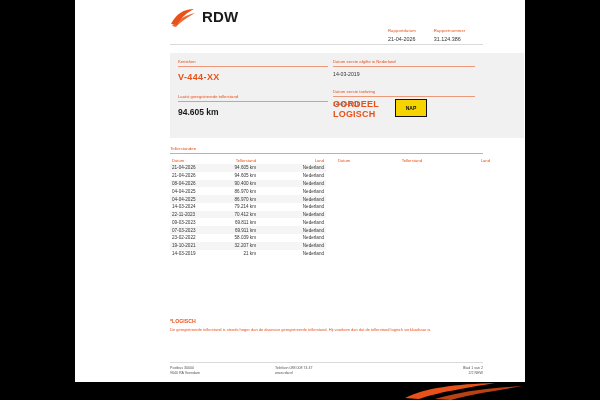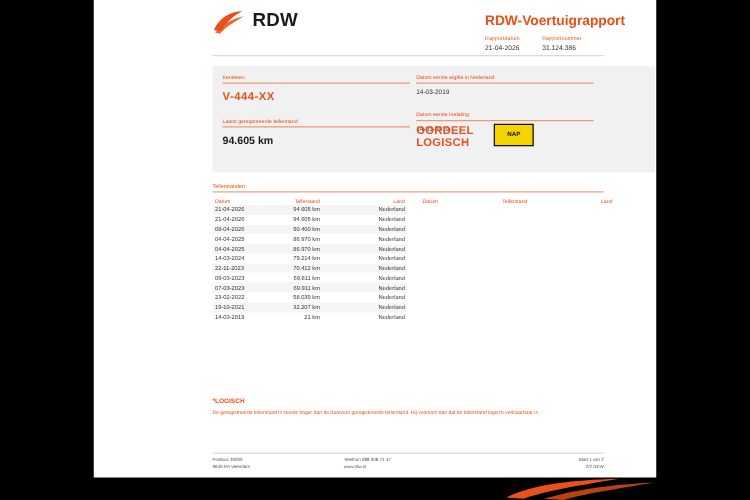--- a/index.html
+++ b/index.html
@@ -70,21 +70,20 @@
   <div class="hdr">
     <div class="logo-wrap">
       <span class="logo-mark">
         <svg width="26" height="20" viewBox="0 0 26 20">
           <path d="M1 16 C6 6, 14 1, 24 1 C18 4, 11 9, 7 17 Z" fill="#e8511a"></path>
           <path d="M2 18 C8 11, 16 7, 25 5 C17 10, 10 14, 6 19 Z" fill="#e8511a" opacity="0.85"></path>
         </svg>
       </span>
       <span class="logo-text">RDW</span>
     </div>
-    <div class="rap-title">RDW-Voertuigrapport</div>
     <div class="meta">
       <div class="col">
         <span class="lbl">Rapportdatum</span>
         <span class="val">21-04-2026</span>
       </div>
       <div class="col">
         <span class="lbl">Rapportnummer</span>
         <span class="val">31.124.386</span>
       </div>
     </div>

